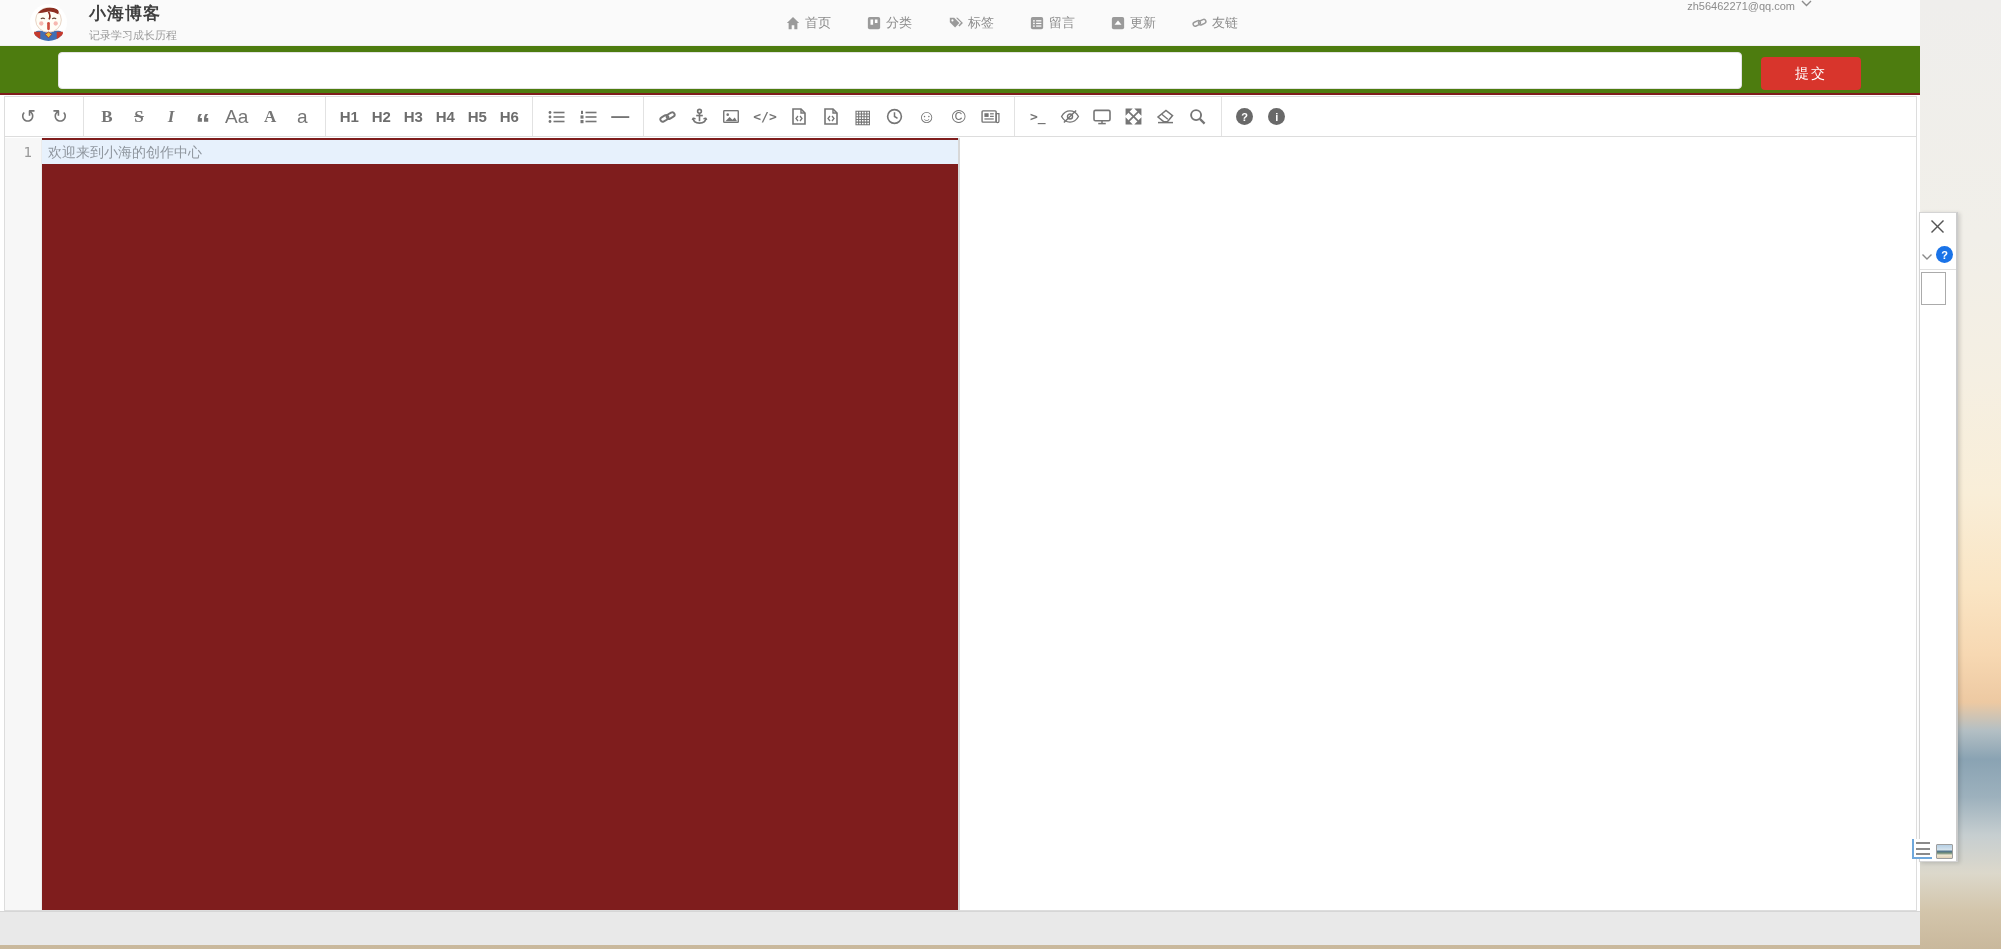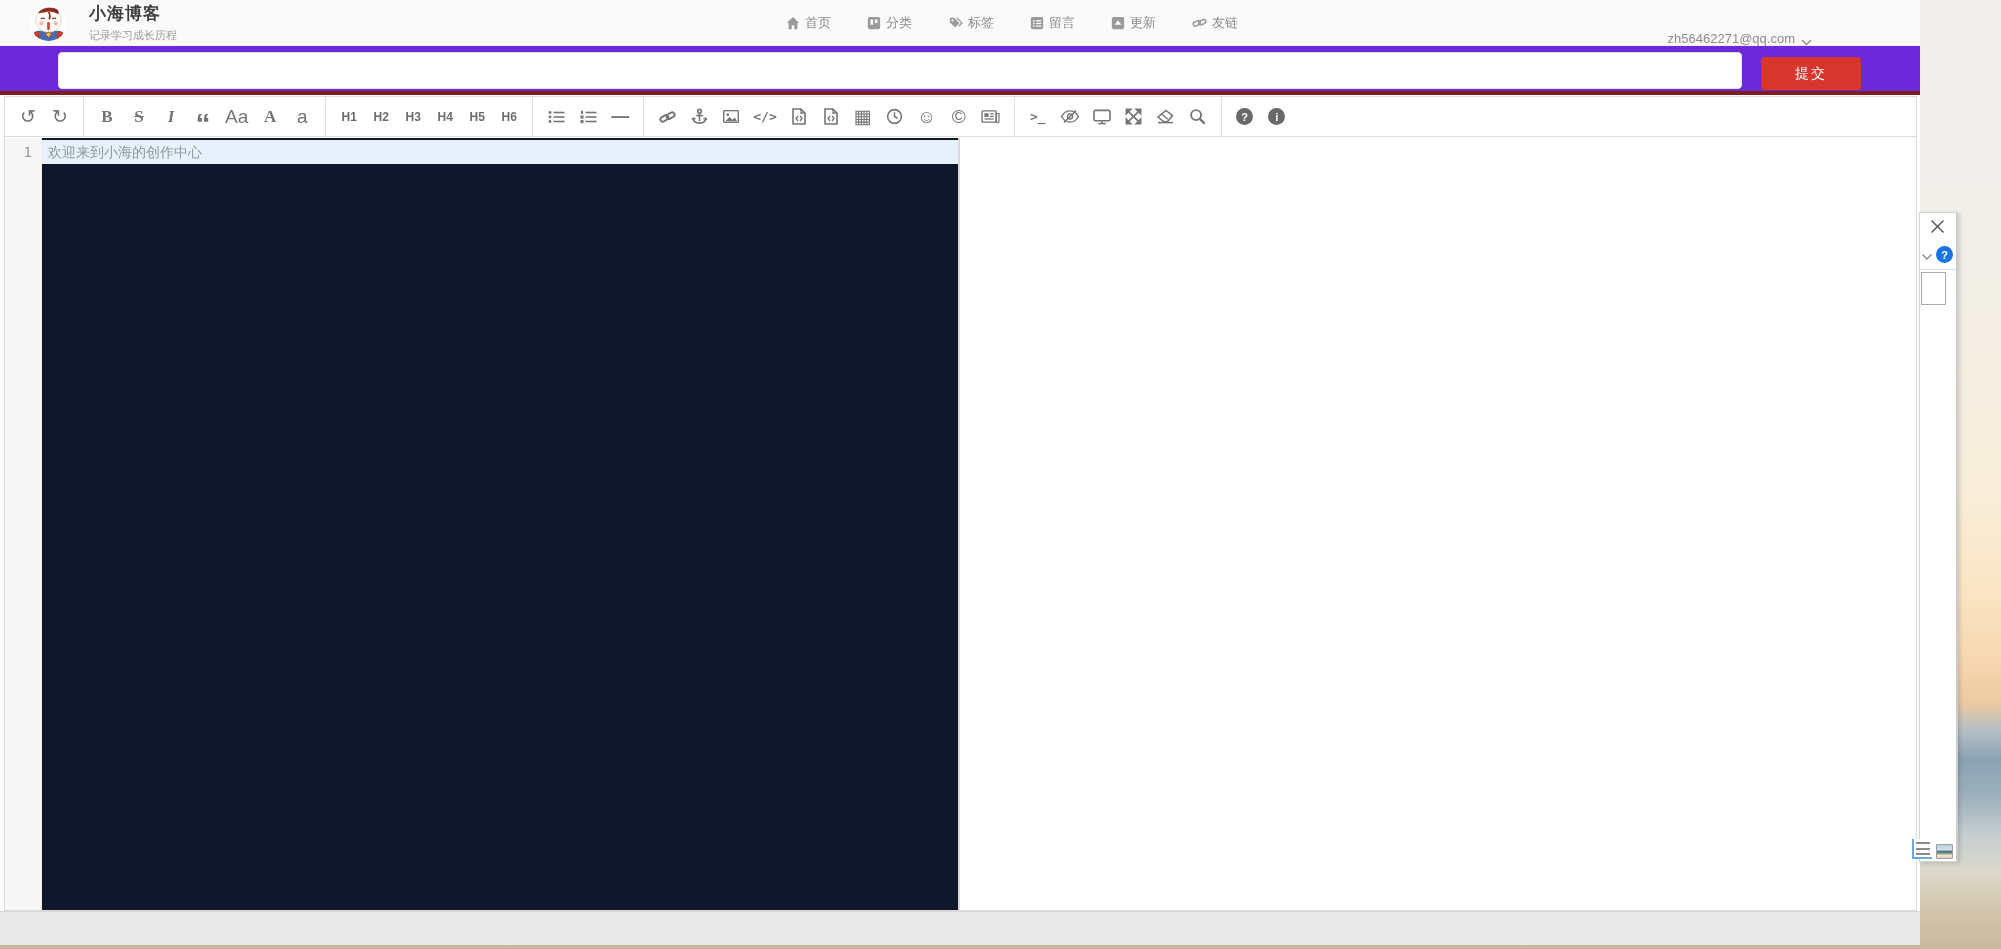--- a/index.html
+++ b/index.html
@@ -19,47 +19,47 @@
   
   .navbar{ position:absolute; left:0; top:0; width:1920px; height:46px; background:#fafafa; border-bottom:1px solid #f0f0f0; display:flex; align-items:center; }
   .brand{ display:flex; align-items:center; margin-left:30px; }
   .avatar{ width:37px; height:37px; border-radius:50%; overflow:hidden; background:#fff; }
   .brand-text{ margin-left:22px; }
   .site-title{ font-size:17px; font-weight:bold; color:#3f3f3f; letter-spacing:1px; }
   .site-sub{ font-size:11px; color:#9a9a9a; margin-top:3px;text-align:right; }
   .nav-menu{ position:absolute; left:786px; top:0; height:46px; display:flex; align-items:center; gap:36px; }
   .nav-item{ display:flex; align-items:center; gap:5px; font-size:13px; color:#8c8c8c; cursor:pointer; white-space:nowrap; }
   .nav-item svg{ display:block; }
-  .user-box{ position:absolute; right:108px; top:0; height:46px; display:flex; align-items:flex-end; gap:6px; font-size:13px; color:#8c8c8c; cursor:pointer; }
-
-  
-  .titlebar{ position:absolute; left:0; top:46px; width:1920px; height:49px; background:#6d28d9; border-bottom:4px solid #7f1d1d; }
+  .user-box{ position:absolute; right:108px; top:0; height:46px; display:flex; align-items:flex-start; gap:6px; font-size:11px; color:#8c8c8c; cursor:pointer; }
+
+  
+  .titlebar{ position:absolute; left:0; top:46px; width:1920px; height:49px; background:#4d7c0f; border-bottom:2px solid #7f1d1d; }
   .title-input{ position:absolute; left:58px; top:6px; width:1684px; height:37px; background:#fff; border:1px solid #e3e3e3; border-radius:4px; font-size:15px; padding:0 12px; outline:none; color:#333; }
   .submit-btn{ position:absolute; left:1761px; top:11px; width:100px; height:33px; background:#d8352c; color:#fff; border:none; border-radius:4px; font-size:14px; letter-spacing:2px; cursor:pointer; font-family:inherit; }
 
   
   .editor-box{ position:absolute; left:4px; top:96px; width:1913px; height:815px; border:1px solid #ddd; background:#fff; }
   .ed-toolbar{ height:40px; border-bottom:1px solid #ddd; display:flex; align-items:center; padding-left:7px; }
   .tbtn{ min-width:20px; height:32px; display:flex; align-items:center; justify-content:center; margin:0 6px; color:#757575; font-size:16px; cursor:pointer; user-select:none; }
   .tbtn svg{ display:block; }
   .t-serif{ font-family:"Liberation Serif", serif; font-weight:bold; font-size:17px; }
   .t-italic{ font-style:italic; }
   .t-strike{ text-decoration:line-through; }
   .t-quote{ font-size:30px; font-weight:bold; line-height:10px; padding-top:14px; }
-  .t-head{ font-weight:bold; font-size:12px; color:#6d6d6d; }
+  .t-head{ font-weight:bold; font-size:15px; color:#6d6d6d; }
   .t-dash{ font-weight:bold; font-size:18px; }
   .t-mono{ font-family:"DejaVu Sans Mono", monospace; font-size:13px; font-weight:bold; }
   .t-big{ font-size:19px; }
   .tdiv{ width:1px; align-self:stretch; background:#e2e2e2; margin:0 7px; }
   .circle-glyph{ width:17px; height:17px; border-radius:50%; background:#696969; color:#fff; font-size:11px; font-weight:bold; display:flex; align-items:center; justify-content:center; }
 
   .ed-body{ position:absolute; left:0; top:41px; right:0; bottom:0; display:flex; }
   .gutter{ width:37px; background:#f7f7f7; border-right:1px solid #ececec; position:relative; }
   .line-no{ position:absolute; top:2px; right:9px; height:24px; line-height:24px; font-size:14px; color:#999; font-family:"DejaVu Sans Mono", monospace; }
-  .cm-area{ position:relative; width:916px; background:#0f172a; }
+  .cm-area{ position:relative; width:916px; background:#7f1d1d; }
   .active-line{ position:absolute; left:0; right:0; top:2px; height:24px; background:#e7f1fc; }
   .line-text{ position:absolute; left:6px; top:2px; height:24px; line-height:24px; font-size:14px; color:#8f969e; font-family:"DejaVu Sans Mono", monospace, sans-serif; }
   .pane-div{ width:2px; background:#d8d8d8; }
   .preview-pane{ flex:1; background:#fff; }
 
   
   .side-widget{ position:absolute; left:1919px; top:212px; width:39px; height:650px; background:#fff; border:1px solid #d4d4d4; border-right:2px solid #cccccc; box-shadow:2px 1px 4px rgba(0,0,0,0.15); }
   .w-close{ position:absolute; left:10px; top:6px; cursor:pointer; }
   .w-chevron{ position:absolute; left:1px; top:40px; cursor:pointer; }
   .w-help{ position:absolute; right:3px; top:33px; width:17px; height:17px; border-radius:50%; background:#1a73e8; color:#fff; font-size:11px; font-weight:bold; display:flex; align-items:center; justify-content:center; cursor:pointer; }

